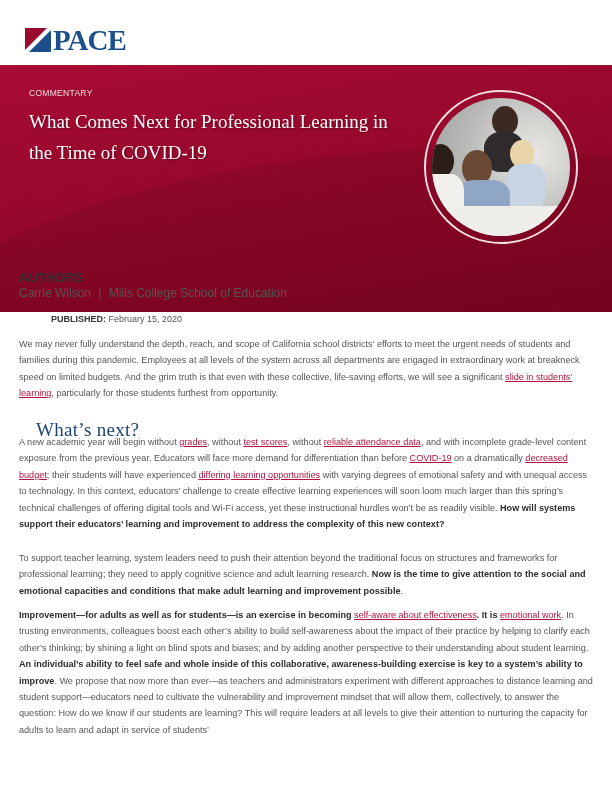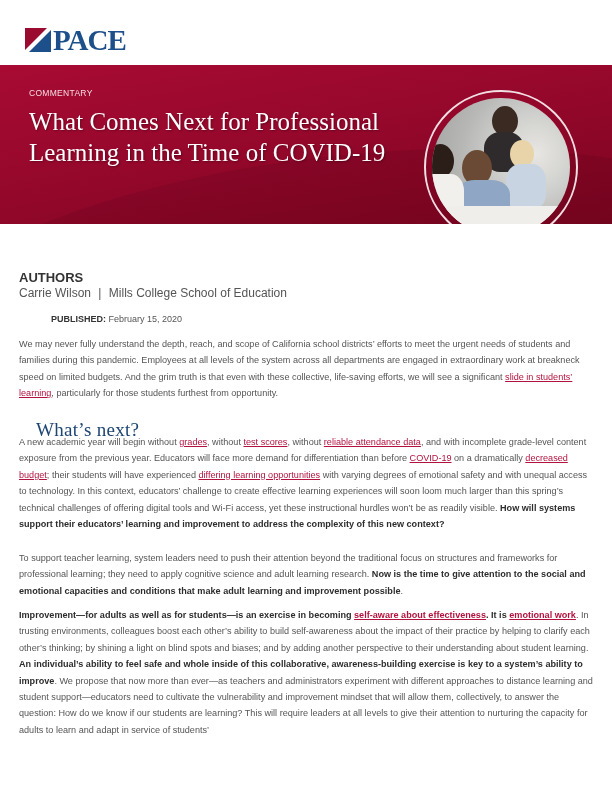--- a/index.html
+++ b/index.html
@@ -2,43 +2,43 @@
 <html><head>
 <meta charset="utf-8">
 <style>
   html, body { margin: 0; padding: 0; background: #ffffff; }
   body { width: 612px; height: 792px; position: relative; overflow: hidden;
          font-family: "Liberation Sans", sans-serif; color: #4a4a4a; }
   .logo { position: absolute; left: 25px; top: 28px; height: 26px; display: flex; align-items: flex-start; }
   .logo-mark { width: 26px; height: 24px; display: block; }
   .logo-text { font-family: "Liberation Serif", serif; font-weight: bold; font-size: 29px;
                color: #1d4f8a; letter-spacing: -1px; margin-left: 2px; line-height: 24px; }
-  .banner { position: absolute; left: 0; top: 65px; width: 612px; height: 159px;
+  .banner { position: absolute; left: 0; top: 65px; width: 612px; height: 247px;
             background: linear-gradient(170deg, #a80b33 0%, #98082d 40%, #8a0626 70%, #7c0521 100%);
             overflow: hidden; text-decoration: underline; }
   .banner::before { content: ""; position: absolute; left: -100px; top: 90px; width: 900px; height: 300px;
             border-radius: 50%; background: rgba(0,0,0,0.07); transform: rotate(-6deg); }
   .kicker { position: absolute; left: 29px; top: 23px; font-size: 8.5px; letter-spacing: 0.3px; color: #f3dde2; }
   .title { position: absolute; left: 29px; top: 41px; width: 370px; font-family: "Liberation Serif", serif;
-           font-size: 25px; line-height: 31px; color: #ffffff; text-shadow: 1px 1px 2px rgba(0,0,0,0.35); }
+           font-size: 19px; line-height: 31px; color: #ffffff; text-shadow: 1px 1px 2px rgba(0,0,0,0.35); }
   .subtitle { position: absolute; left: 29px; top: 144px; width: 360px; font-size: 14.2px; line-height: 16px; color: #ffffff; }
   .photo-ring { position: absolute; left: 424px; top: 25px; width: 154px; height: 154px; border-radius: 50%;
                 border: 2px solid #f2dfe3; box-sizing: border-box; }
   .photo { position: absolute; left: 432px; top: 33px; width: 138px; height: 138px; border-radius: 50%; overflow: hidden;
            background: radial-gradient(circle at 75% 40%, #e8e6e2 0%, #cfd0cd 30%, #b7b8b5 55%, #9a9b98 100%); }
   .ph { position: absolute; border-radius: 50%; }
   .content { position: absolute; left: 19px; top: 265px; width: 574px; }
   .authors-label { position: absolute; top: 5px; left: 0; font-size: 13px; font-weight: bold; color: #333333; }
   .authors-line { position: absolute; top: 21px; left: 0; font-size: 12px; color: #555555; }
   .published { position: absolute; top: 49px; left: 0; font-size: 9px; color: #555555; }
   .published b { color: #333333; padding-left: 32px; }
   p.body { position: absolute; left: 0; margin: 0; width: 574px; font-size: 9.1px; line-height: 16.4px; color: #555555; }
   p.body b { color: #2d2d2d; }
   a.lnk { color: #b3123f; text-decoration: underline; }
-  a.lnk.bold { font-weight: bold; }
+  a.lnk.bold { font-weight: normal; }
   h2.sec { position: absolute; left: 0; top: 137px; margin: 17px; font-family: "Liberation Serif", serif;
            font-size: 19px; color: #1d4573; font-weight: normal; letter-spacing: 0.3px; }
 </style>
 </head>
 <body>
 
 <div class="logo">
   <svg class="logo-mark" viewBox="0 0 26 24">
     <polygon points="0,0 22,0 0,22" fill="#9b0a2f"></polygon>
     <polygon points="26,2 26,24 4,24" fill="#1d4f8a"></polygon>

